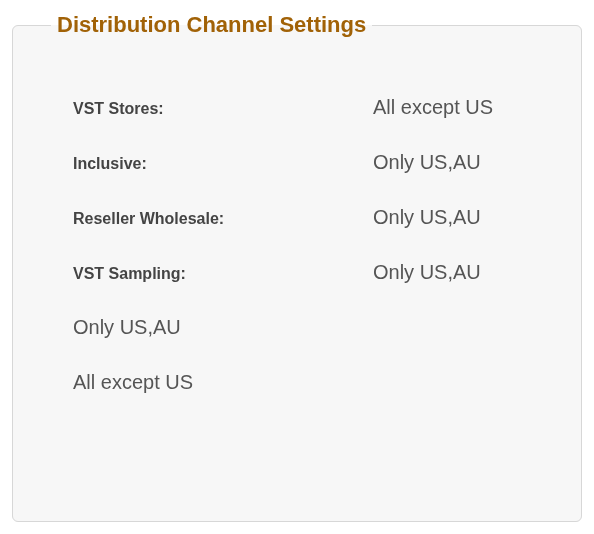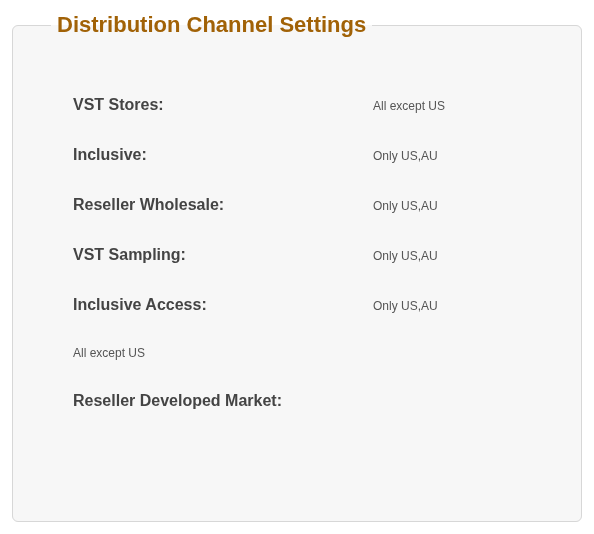--- a/index.html
+++ b/index.html
@@ -38,21 +38,21 @@
       margin-left: 32px;
     }
     .row-label {
       flex: 0 0 300px;
       font-weight: 700;
       font-size: 16px;
       color: #444444;
     }
     .row-value {
       flex: 1;
-      font-size: 12px;
+      font-size: 20px;
       color: #555555;
     }
   </style>
 </head>
 <body>
 
 <fieldset class="panel">
   <legend class="panel-legend">Distribution Channel Settings</legend>
 
   <div class="rows">
@@ -71,26 +71,24 @@
       <div class="row-label">Reseller Wholesale:</div>
       <div class="row-value">Only US,AU</div>
     </div>
 
     <div class="row">
       <div class="row-label">VST Sampling:</div>
       <div class="row-value">Only US,AU</div>
     </div>
 
     <div class="row">
-      <div class="row-label">Inclusive Access:</div>
       <div class="row-value">Only US,AU</div>
     </div>
 
     <div class="row">
       <div class="row-value">All except US</div>
     </div>
 
     <div class="row">
-      <div class="row-label">Reseller Developed Market:</div>
     </div>
 
   </div>
 </fieldset>
 
 </body></html>

